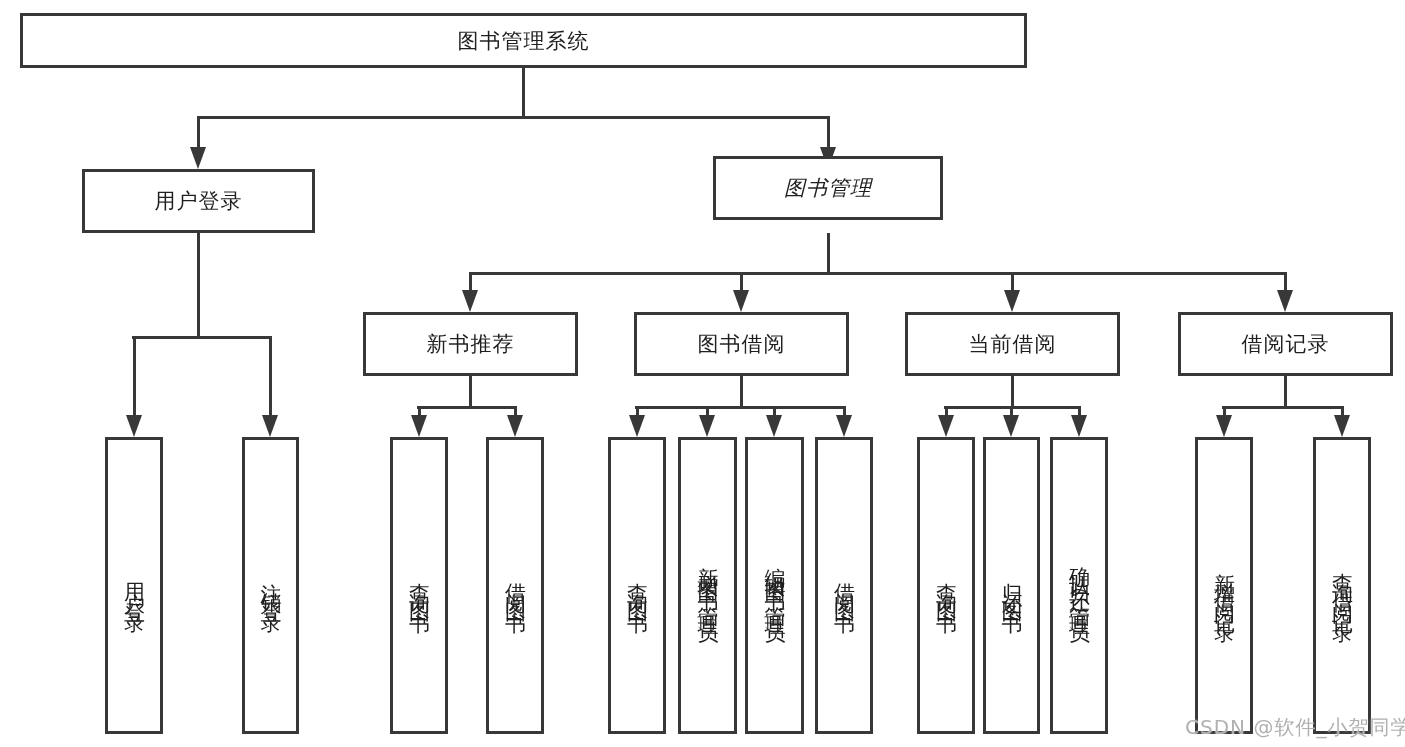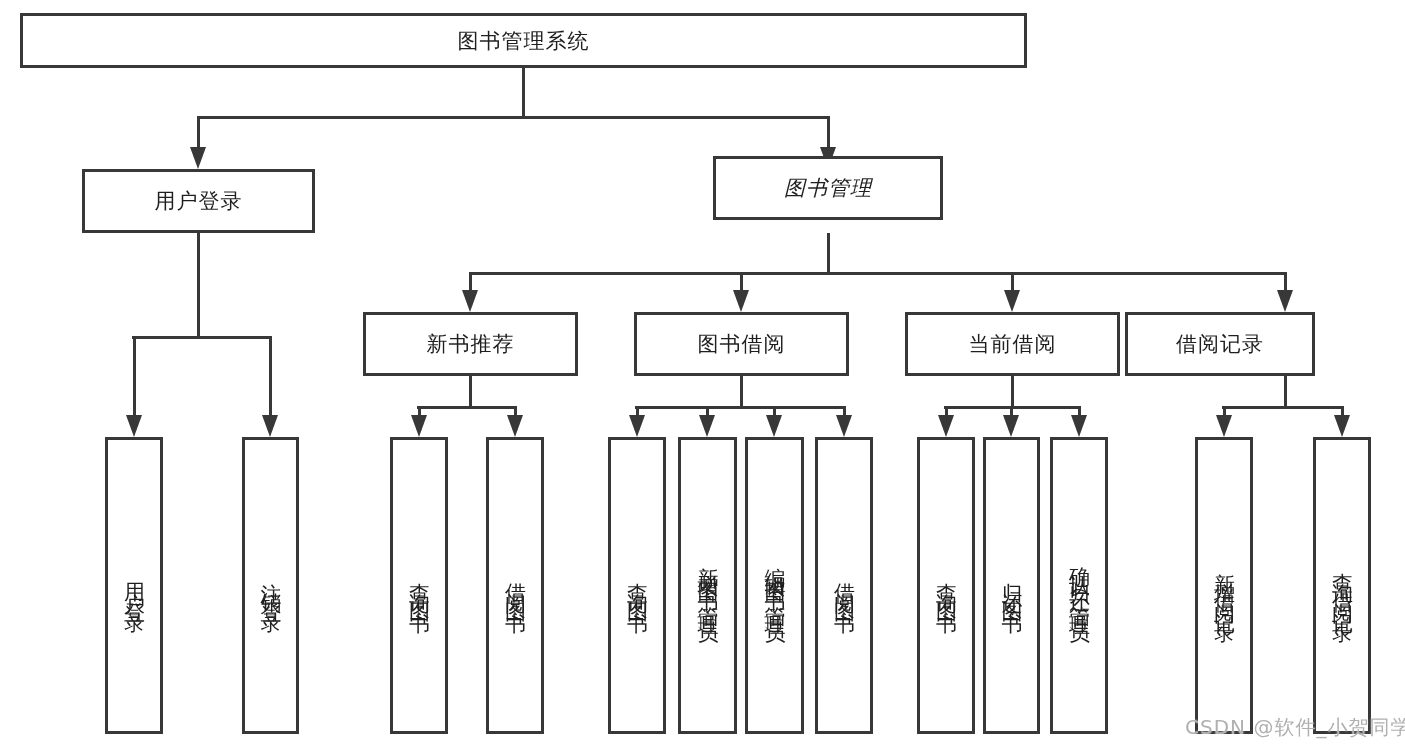--- a/index.html
+++ b/index.html
@@ -95,21 +95,21 @@
 
   <div class="box" style="left:363px;top:312px;width:215px;height:64px;">
     <span>新书推荐</span>
   </div>
   <div class="box" style="left:905px;top:312px;width:215px;height:64px;">
     <span>当前借阅</span>
   </div>
   <div class="box" style="left:634px;top:312px;width:215px;height:64px;">
     <span>图书借阅</span>
   </div>
-  <div class="box" style="left:1125px;top:312px;width:190px;height:64px;">
+  <div class="box" style="left:1178px;top:312px;width:215px;height:64px;">
     <span>借阅记录</span>
   </div>
 
   <div class="vline" style="left:469px;top:376px;height:33px;"></div>
   <div class="hline" style="left:417px;top:406px;width:100px;"></div>
   <div class="arrow" style="left:411px;top:406px;height:31px;"></div>
   <div class="arrow" style="left:507px;top:406px;height:31px;"></div>
 
   <div class="vline" style="left:740px;top:376px;height:33px;"></div>
   <div class="hline" style="left:635px;top:406px;width:211px;"></div>

